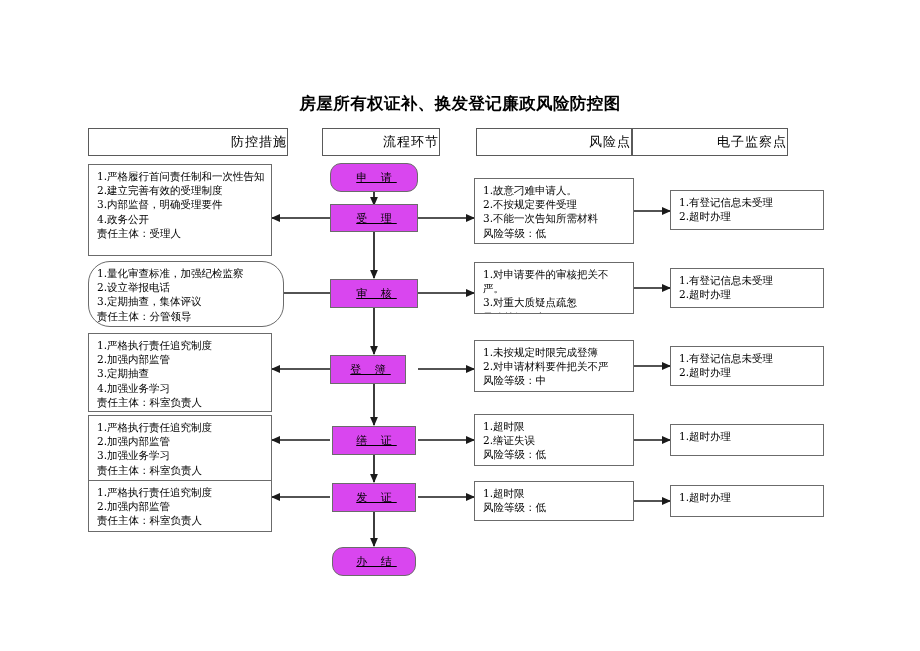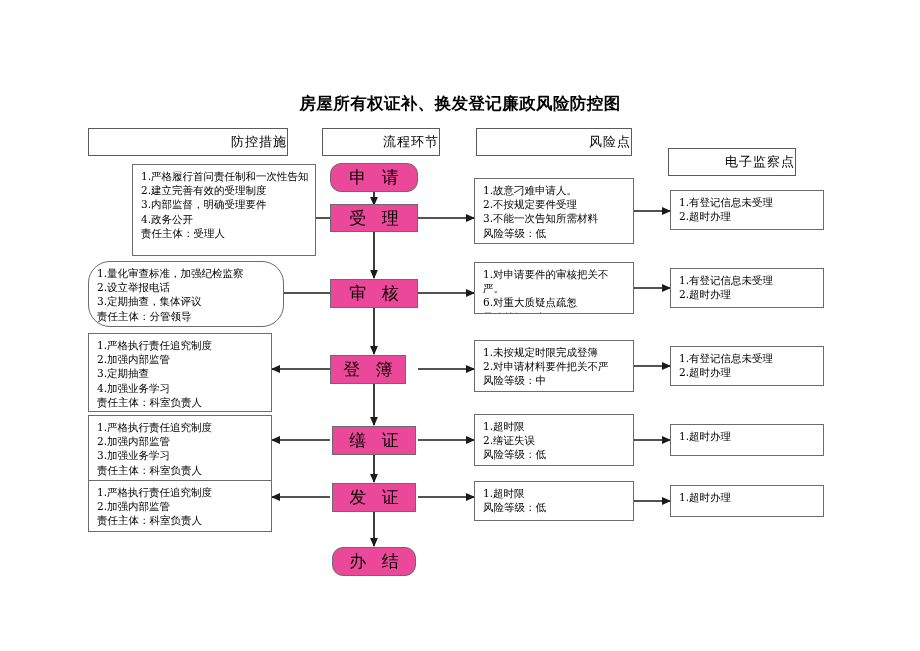--- a/index.html
+++ b/index.html
@@ -45,26 +45,27 @@
     font-size: 10.5px;
     line-height: 14.2px;
     font-family: "DejaVu Serif", "Liberation Serif", serif;
     overflow: hidden;
   }
   .mbox .ln, .rbox .ln, .ebox .ln { white-space: normal; }
 
   .node {
     position: absolute;
     border: 1px solid #6b6b6b;
-    background: #ec4899;
+    background: #d946ef;
     display: flex; align-items: center; justify-content: center;
-    font-size: 17px;
+    font-size: 11px;
     letter-spacing: 5px;
     text-indent: 5px;
     font-family: "DejaVu Serif", "Liberation Serif", serif;
+    text-decoration: underline;
   }
   .node.round { border-radius: 11px; }
 
   svg.lines { position: absolute; left: 0; top: 0; width: 920px; height: 651px; pointer-events: none; }
 </style>
 </head>
 <body>
 
 <div id="canvas">
 
@@ -72,21 +73,21 @@
 
   <div class="hdr" style="left:88px; top:128px; width:200px; height:28px;">
     <span>防控措施</span>
   </div>
   <div class="hdr" style="left:322px; top:128px; width:118px; height:28px;padding-left:28px;">
     <span>流程环节</span>
   </div>
   <div class="hdr" style="left:476px; top:128px; width:156px; height:28px;">
     <span>风险点</span>
   </div>
-  <div class="hdr" style="left:668px; top:128px; width:128px; height:28px;margin-top:20px;">
+  <div class="hdr" style="left:632px; top:128px; width:156px; height:28px;">
     <span>电子监察点</span>
   </div>
 
   <svg class="lines" viewBox="0 0 920 651">
     <defs>
       <marker id="ah" markerWidth="9" markerHeight="9" refX="8" refY="4.5" orient="auto" markerUnits="userSpaceOnUse">
         <path d="M0,0.6 L9,4.5 L0,8.4 z" fill="#1a1a1a"></path>
       </marker>
     </defs>
     <g stroke="#1a1a1a" stroke-width="1.7" fill="none" marker-end="url(#ah)">
@@ -133,21 +134,21 @@
   <div class="node" style="left:332px; top:426px; width:84px; height:29px;">
     <span>缮 证</span>
   </div>
   <div class="node" style="left:332px; top:483px; width:84px; height:29px;">
     <span>发 证</span>
   </div>
   <div class="node round" style="left:332px; top:547px; width:84px; height:29px;">
     <span>办 结</span>
   </div>
 
-  <div class="mbox" style="left:88px; top:164px; width:184px; height:92px;margin-left:44px;">
+  <div class="mbox" style="left:88px; top:164px; width:184px; height:92px;">
     <div class="ln">1.严格履行首问责任制和一次性告知</div>
     <div class="ln">2.建立完善有效的受理制度</div>
     <div class="ln">3.内部监督，明确受理要件</div>
     <div class="ln">4.政务公开</div>
     <div class="ln">责任主体：受理人</div>
   </div>
   <div class="mbox" style="left:88px; top:261px; width:196px; height:66px;border-radius:22px;">
     <div class="ln">1.量化审查标准，加强纪检监察</div>
     <div class="ln">2.设立举报电话</div>
     <div class="ln">3.定期抽查，集体评议</div>
@@ -173,21 +174,21 @@
   </div>
 
   <div class="rbox" style="left:474px; top:178px; width:160px; height:66px;">
     <div class="ln">1.故意刁难申请人。</div>
     <div class="ln">2.不按规定要件受理</div>
     <div class="ln">3.不能一次告知所需材料</div>
     <div class="ln">风险等级：低</div>
   </div>
   <div class="rbox" style="left:474px; top:262px; width:160px; height:52px;">
     <div class="ln">1.对申请要件的审核把关不严。</div>
-    <div class="ln">6.对重大质疑点疏怱</div>
+    <div class="ln">3.对重大质疑点疏怱</div>
     <div class="ln">风险等级：中</div>
   </div>
   <div class="rbox" style="left:474px; top:340px; width:160px; height:52px;">
     <div class="ln">1.未按规定时限完成登簿</div>
     <div class="ln">2.对申请材料要件把关不严</div>
     <div class="ln">风险等级：中</div>
   </div>
   <div class="rbox" style="left:474px; top:414px; width:160px; height:52px;">
     <div class="ln">1.超时限</div>
     <div class="ln">2.缮证失误</div>

